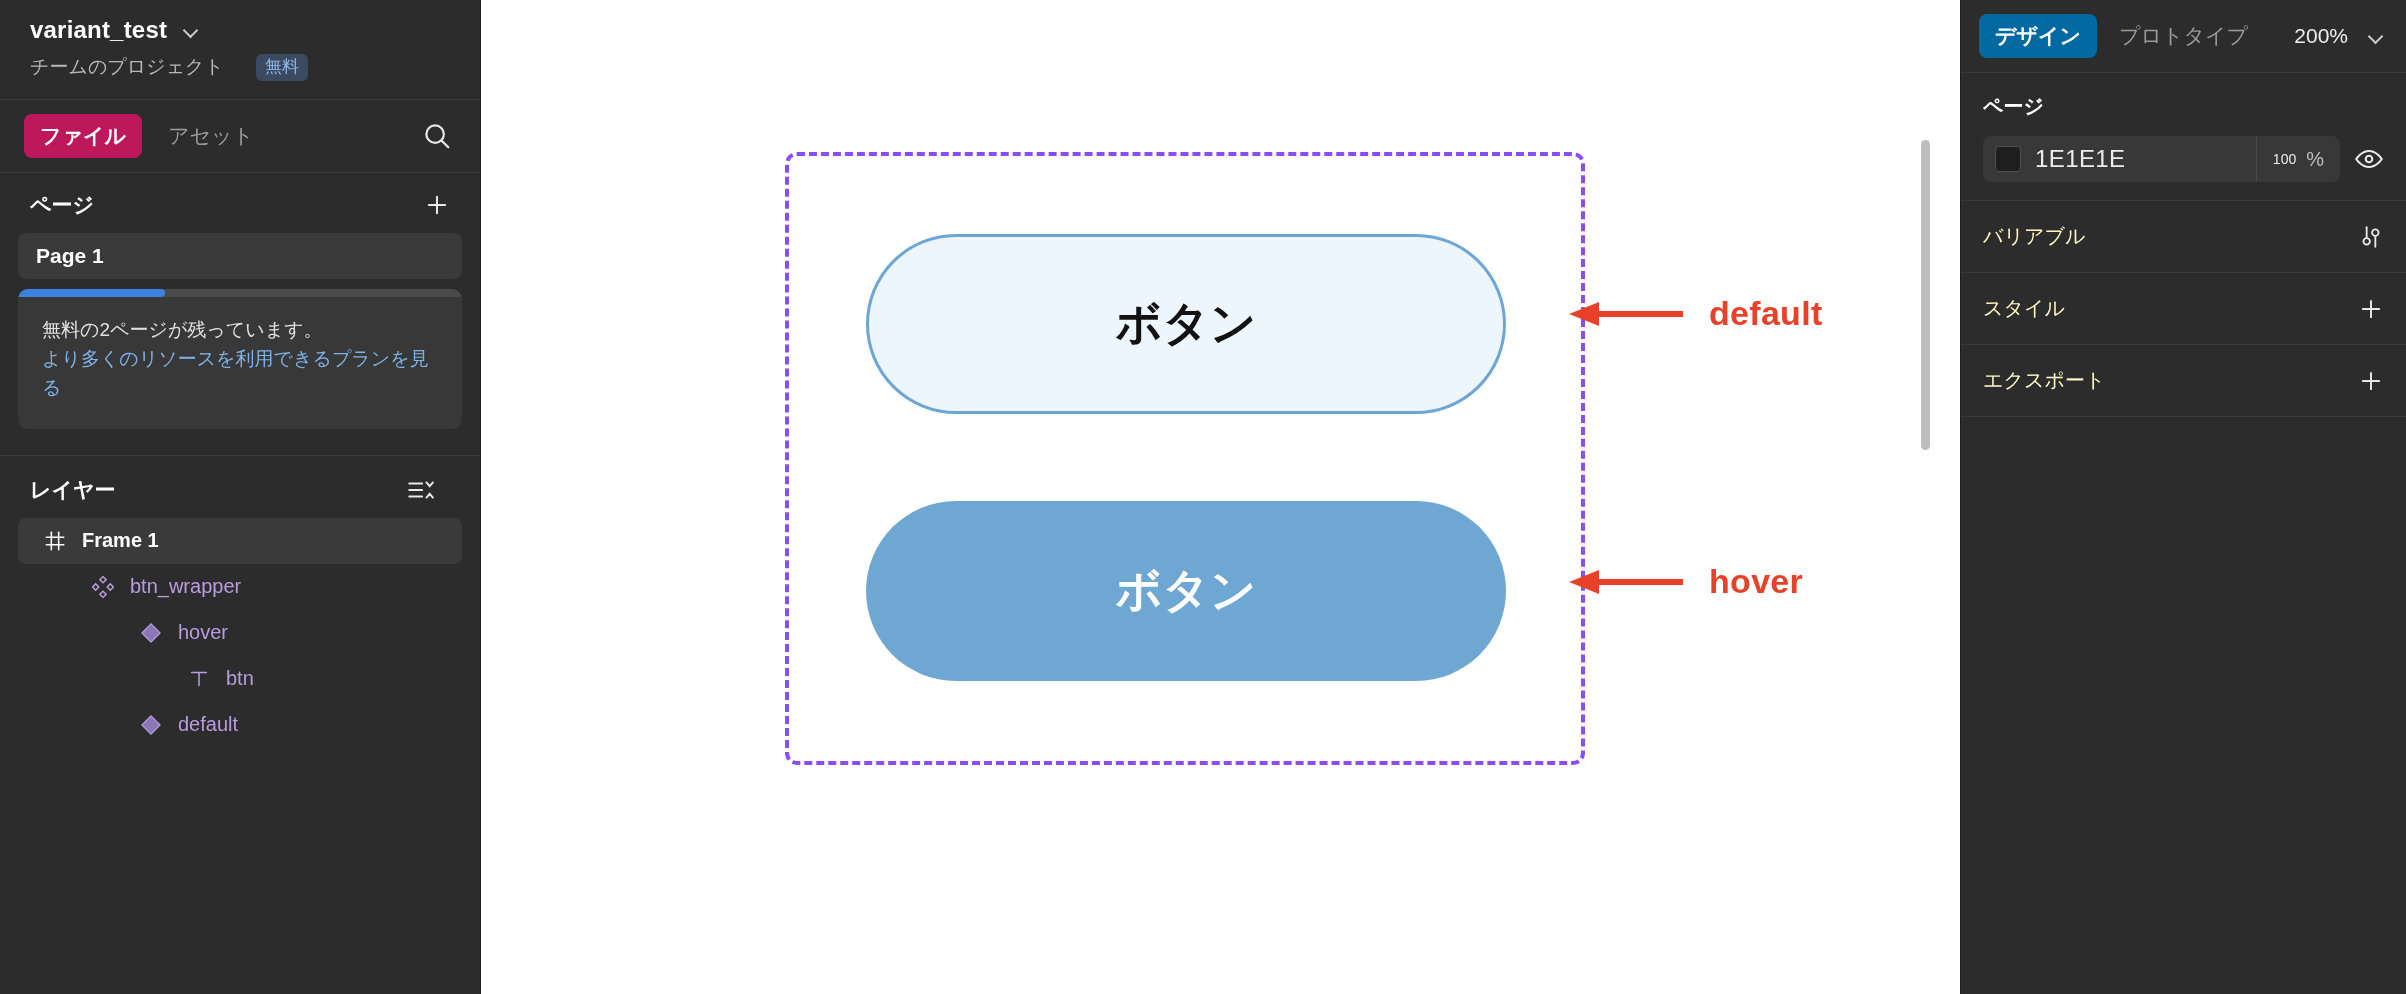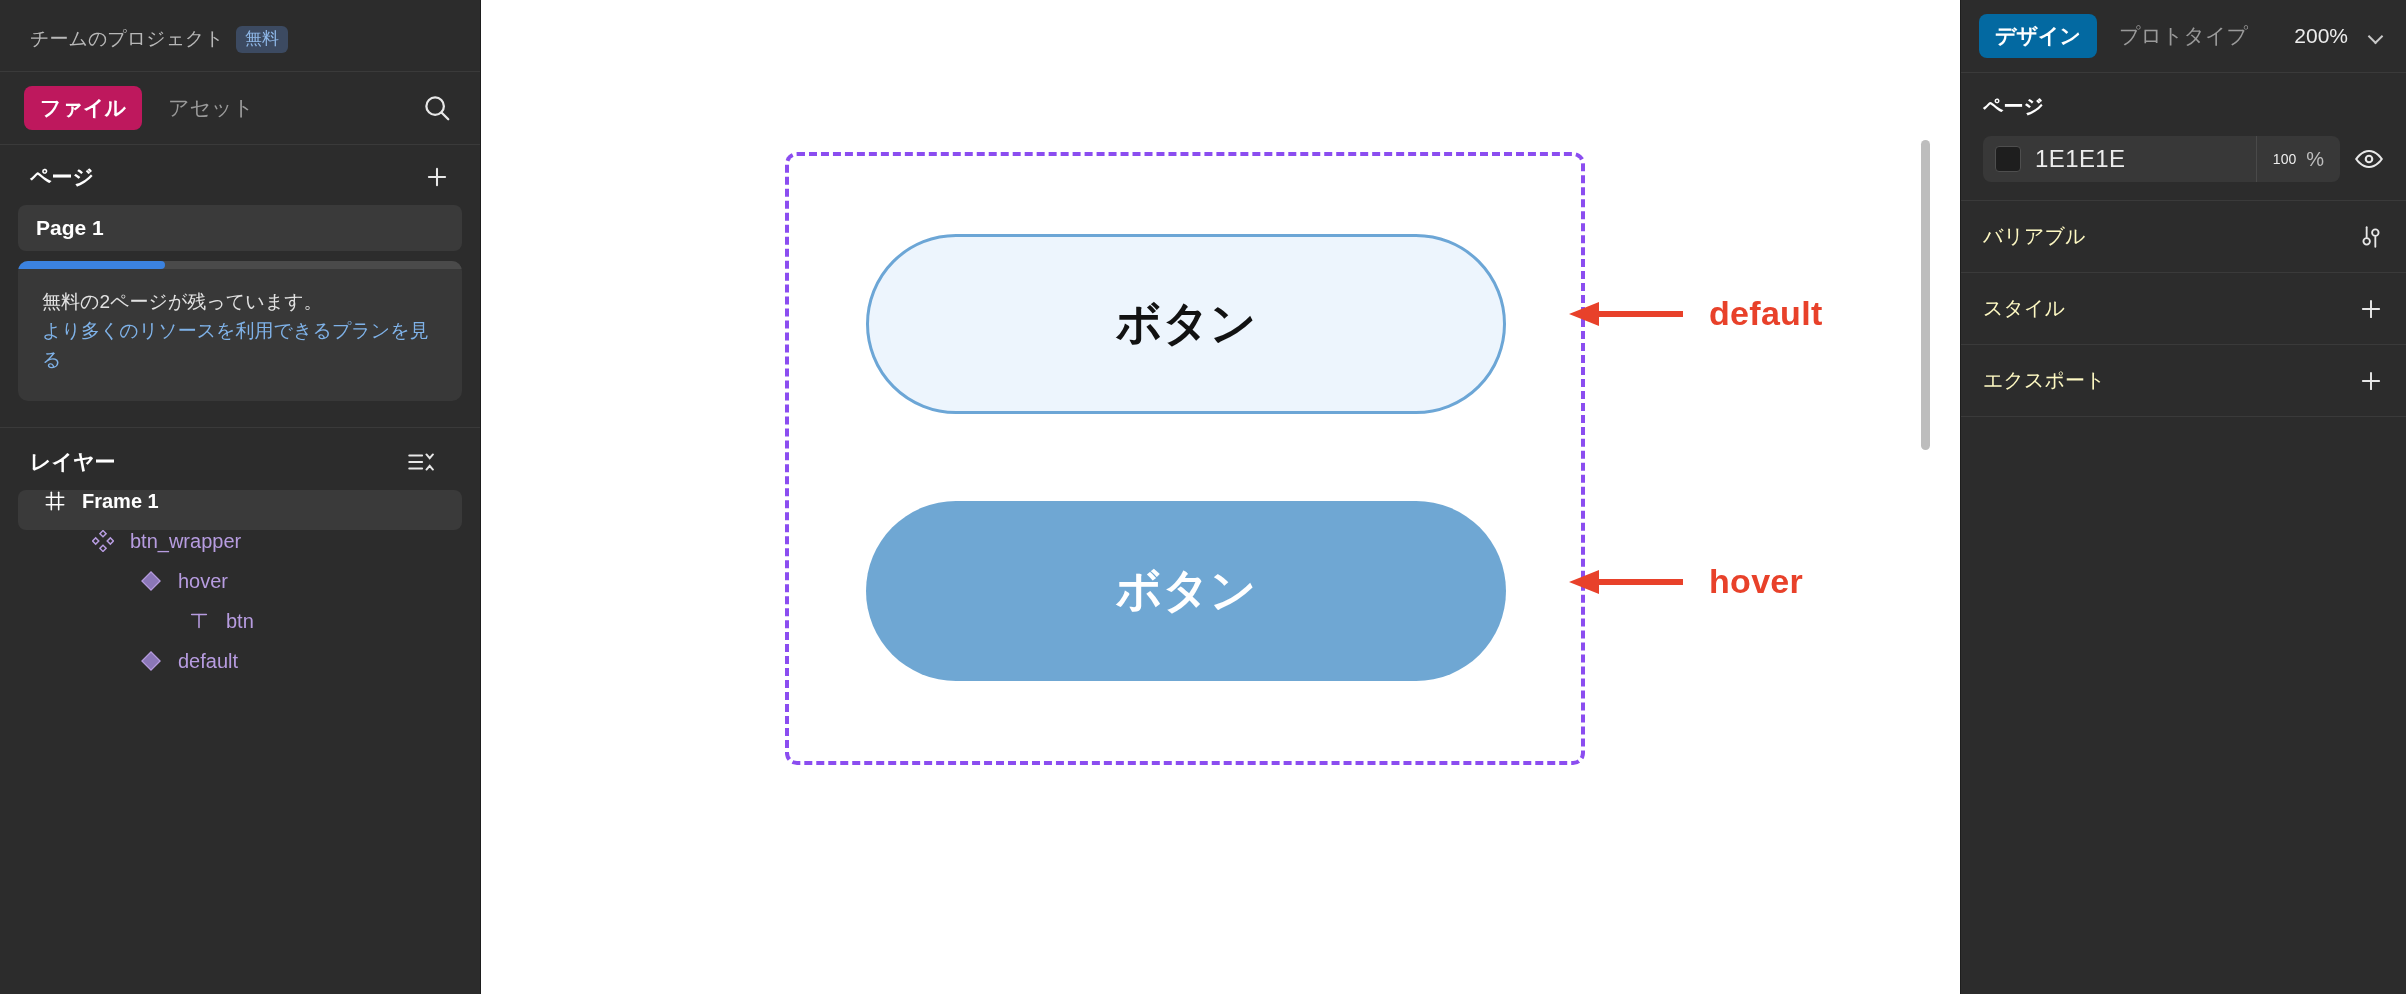--- a/index.html
+++ b/index.html
@@ -18,21 +18,21 @@
   }
   .file-header { padding:16px 30px 18px 30px; border-bottom:1px solid #3A3A3A; }
   .file-title-row { display:flex; align-items:center; gap:16px; }
   .file-title { font-size:24px; font-weight:700; color:#FFFFFF; letter-spacing:.2px; }
   .chev-down { width:16px; height:16px; position:relative; display:inline-block; }
   .chev-down::before {
     content:""; position:absolute; left:2px; top:3px; width:9px; height:9px;
     border-right:2px solid #C9C9C9; border-bottom:2px solid #C9C9C9;
     transform:rotate(45deg);
   }
-  .file-sub-row { display:flex; align-items:center; gap:12px; margin-top:10px; }
+  .file-sub-row { display:flex; align-items:center; gap:32px; margin-top:10px; }
   .file-sub { font-size:19px; color:#B8B8B8; }
   .badge-free {
     font-size:17px; color:#8FB8E8; background:#3C4A61;
     border-radius:6px; padding:3px 9px 4px 9px; line-height:1.15;
   }
 
   .tabs-row {
     display:flex; align-items:center; padding:14px 28px 14px 24px;
     border-bottom:1px solid #3A3A3A; gap:10px;
   }
@@ -69,21 +69,21 @@
 
   .panel-divider { height:1px; background:#3A3A3A; margin-top:26px; }
 
   .layers-head {
     display:flex; align-items:center; justify-content:space-between;
     padding:20px 46px 14px 30px;
   }
   .sort-icon { width:28px; height:26px; display:block; cursor:pointer; }
 
   .layer-row {
-    display:flex; gap:16px; height:40px;
+    display:flex; align-items:center; gap:16px; height:46px;
     padding-left:26px; margin:0 18px; border-radius:8px; cursor:pointer;
   }
   .layer-row.selected { background:#3A3A3A; }
   .layer-name { font-size:20px; }
   .layer-name.frame { color:#FFFFFF; font-weight:700; }
   .layer-name.comp { color:#B79CE0; }
   .layer-icon { width:22px; height:22px; flex:0 0 22px; display:block; }
   .ind-1 { padding-left:26px; }
   .ind-2 { padding-left:74px; }
   .ind-3 { padding-left:122px; }
@@ -170,20 +170,24 @@
   }
   .rp-row-label { font-size:20px; color:#fef9c3; }
   .sliders-icon { width:26px; height:26px; display:block; }
 </style>
 </head>
 <body>
 
 <aside class="sidebar">
 
   <div class="file-header">
+    <div class="file-title-row">
+      <span class="file-title">variant_test</span>
+      <span class="chev-down"></span>
+    </div>
     <div class="file-sub-row">
       <span class="file-sub">チームのプロジェクト</span>
       <span class="badge-free">無料</span>
     </div>
   </div>
 
   <div class="tabs-row">
     <div class="tab active">ファイル</div>
     <div class="tab">アセット</div>
     <div class="tabs-spacer"></div>

